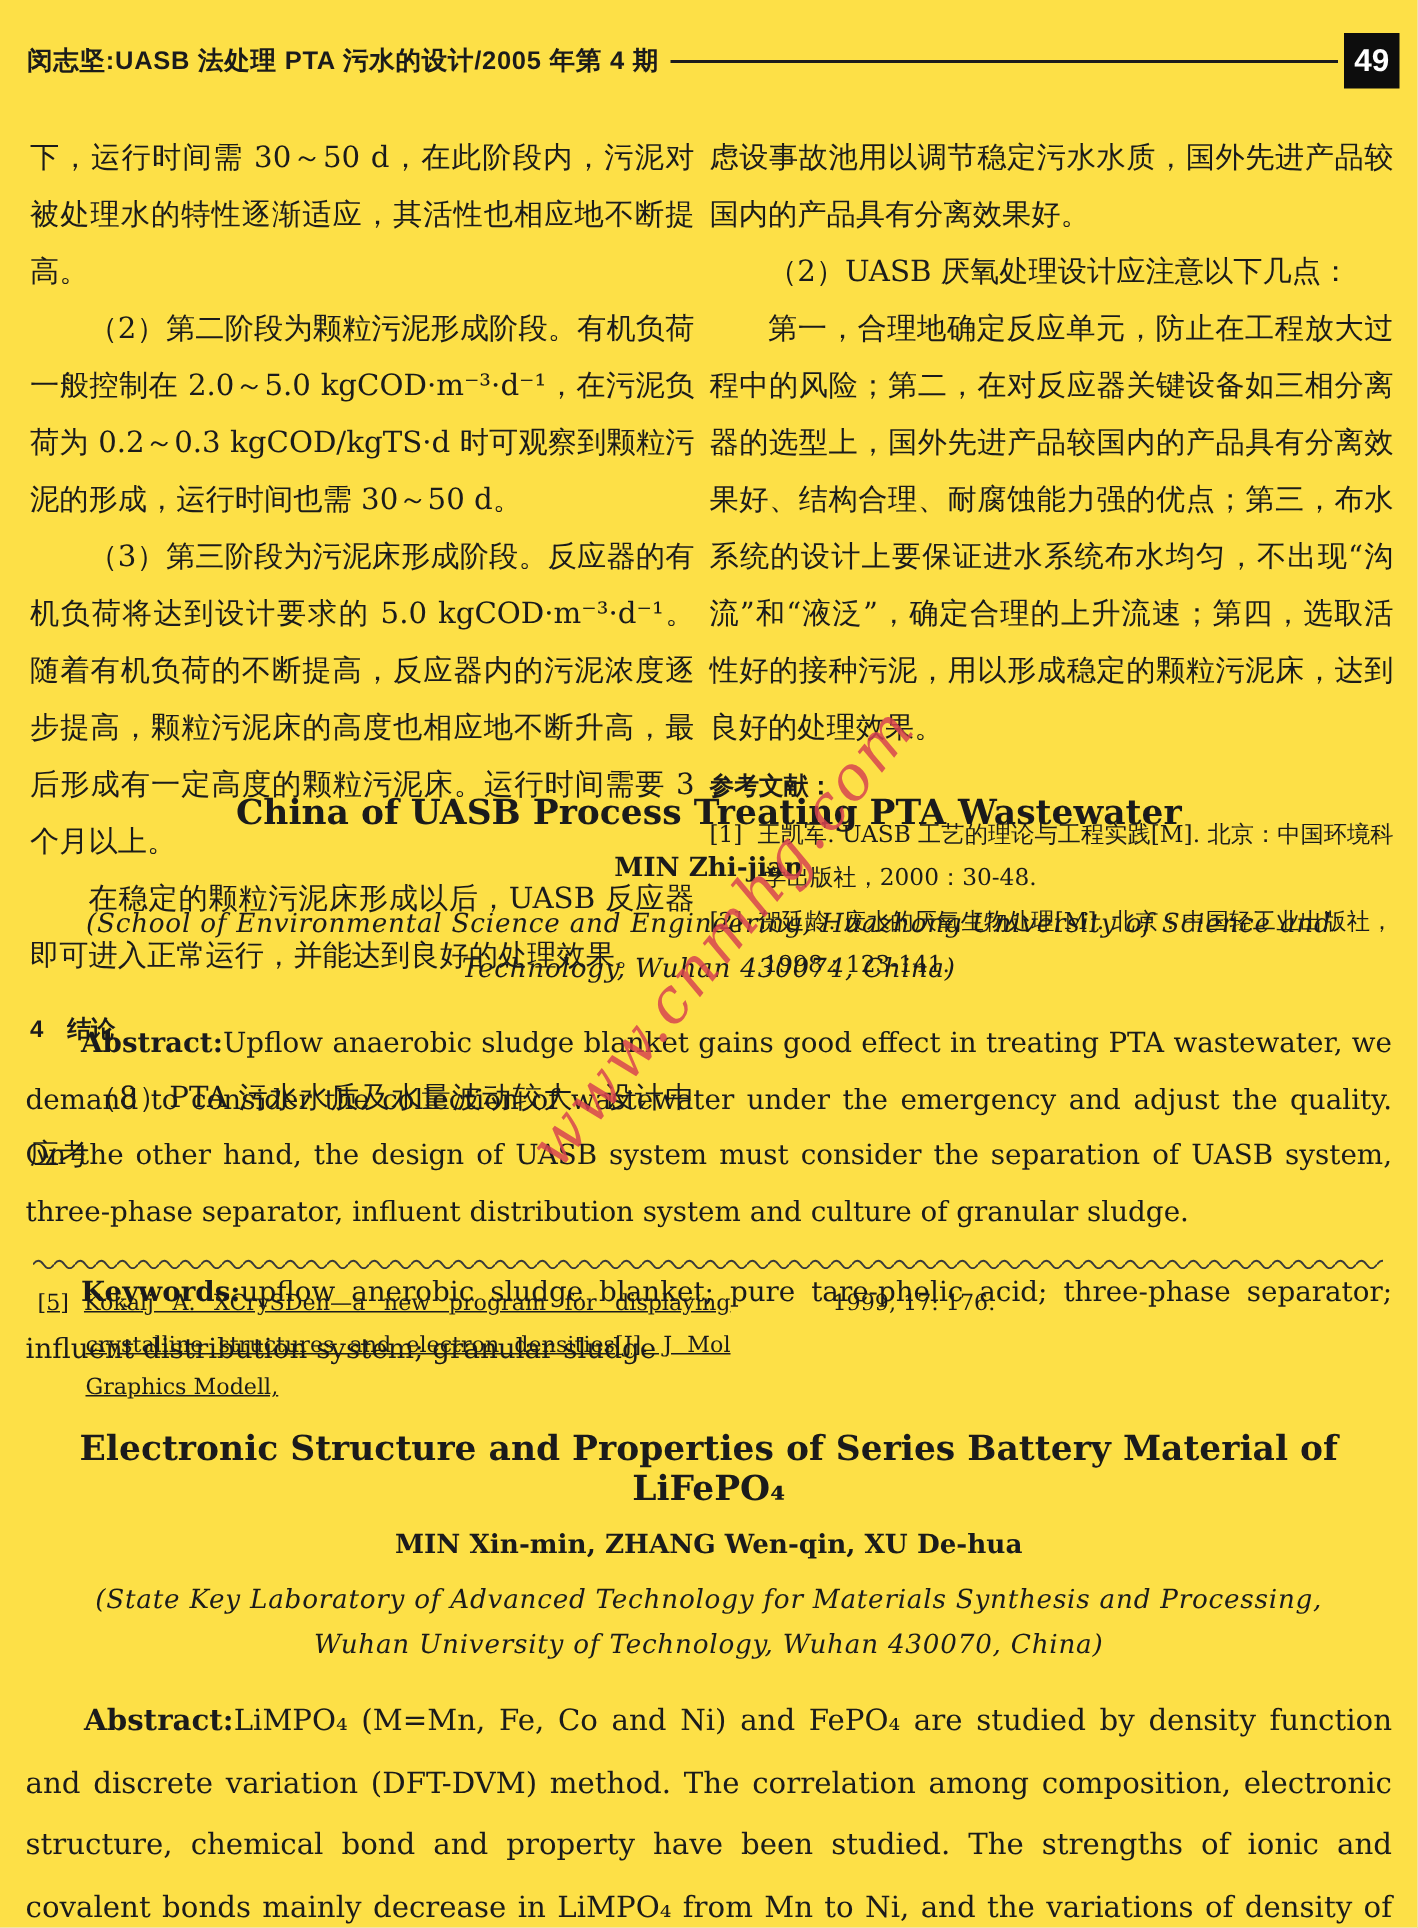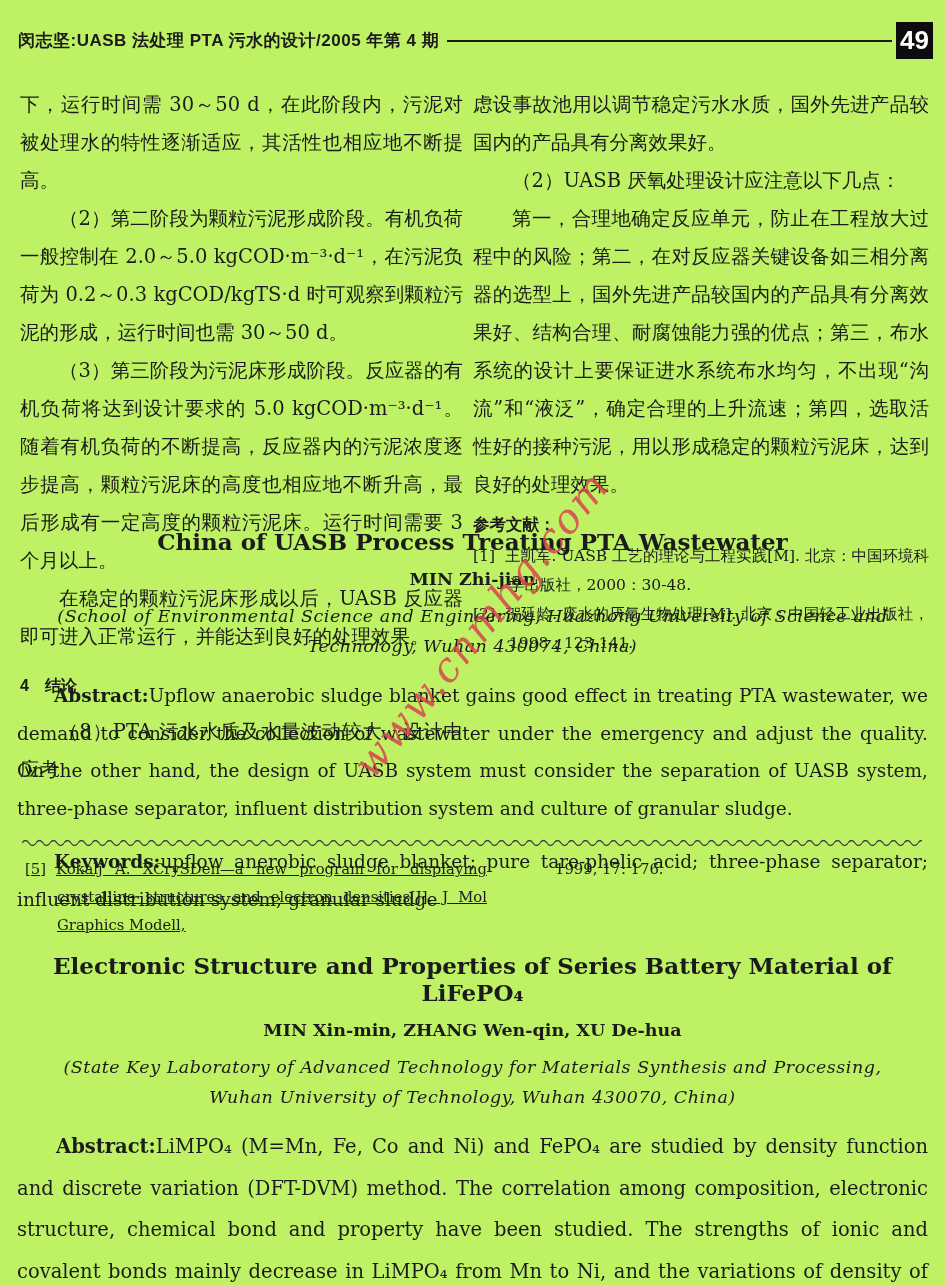--- a/index.html
+++ b/index.html
@@ -1,32 +1,32 @@
 <!DOCTYPE html>
 <html><head>
 <meta charset="utf-8">
 <style>
   html,body { margin:0; padding:0; background:#e8e8e8; }
   .page {
     position:relative; width:945px; height:1285px; margin:0 auto;
-    background:#bef264; overflow:hidden;
+    background:#fde047; overflow:hidden;
     font-family:"DejaVu Serif","Liberation Serif",serif;
     color:#1b1b1b;
   }
   
   .header { position:absolute; top:22px; left:18px; right:12px;
             display:flex; align-items:center; }
   .running-title { font-family:"Liberation Sans","DejaVu Sans",sans-serif;
                    font-weight:bold; font-size:17px; letter-spacing:.5px;
                    white-space:nowrap; }
   .header-rule { flex:1; height:2px; background:#1c1c1c; margin:0 4px 0 8px; }
   .page-badge { width:37px; height:37px; background:#0d0d0d; color:#fff;
                 display:flex; align-items:center; justify-content:center;
                 font-family:"Liberation Sans","DejaVu Sans",sans-serif;
-                font-weight:bold; font-size:26px; }
+                font-weight:bold; font-size:21px; }
   
   .col { position:absolute; top:86px; }
   .col-left  { left:20px;  width:443px; }
   .col-right { left:473px; width:456px; }
   p.cn { margin:0; font-size:19.5px; line-height:38px; text-align:justify; }
   p.cn.indent { text-indent:2em; }
   .section-heading { margin:20px 0 16px 0;
                      font-family:Liberation Sans, sans-serif;
                      font-weight:bold; font-size:16px; }
   .refs-heading { margin:4px 0 2px 0;

